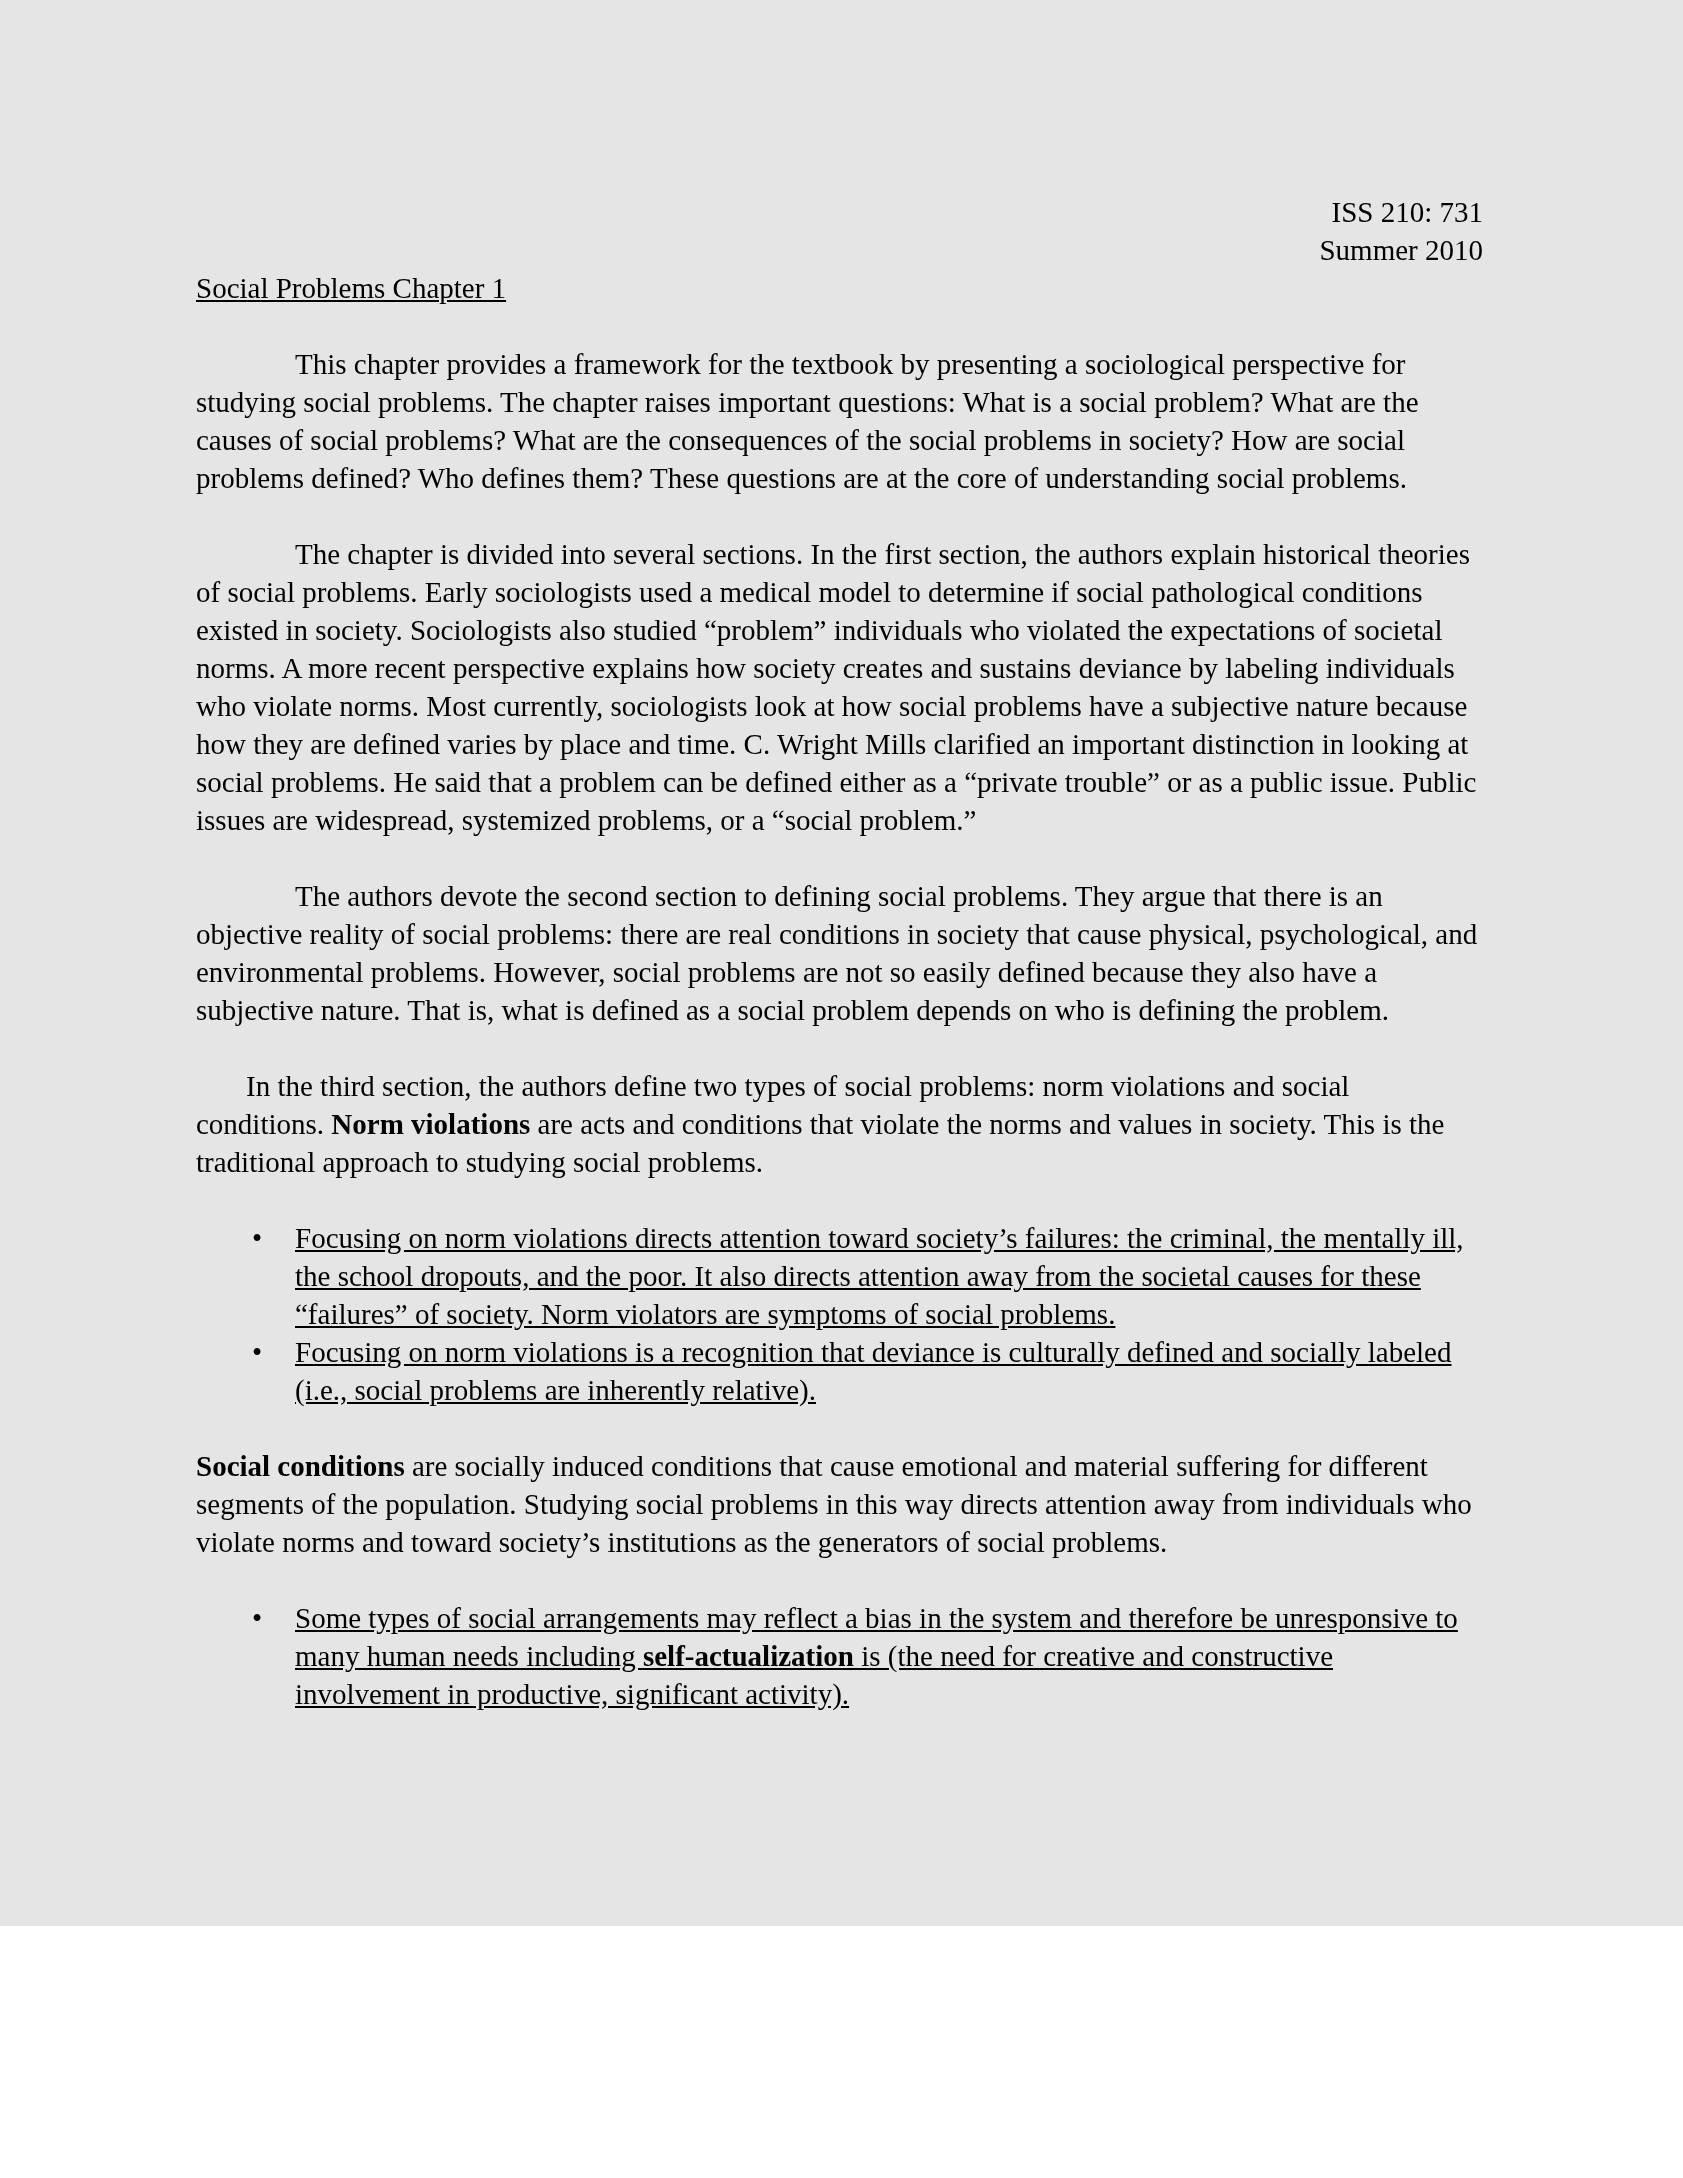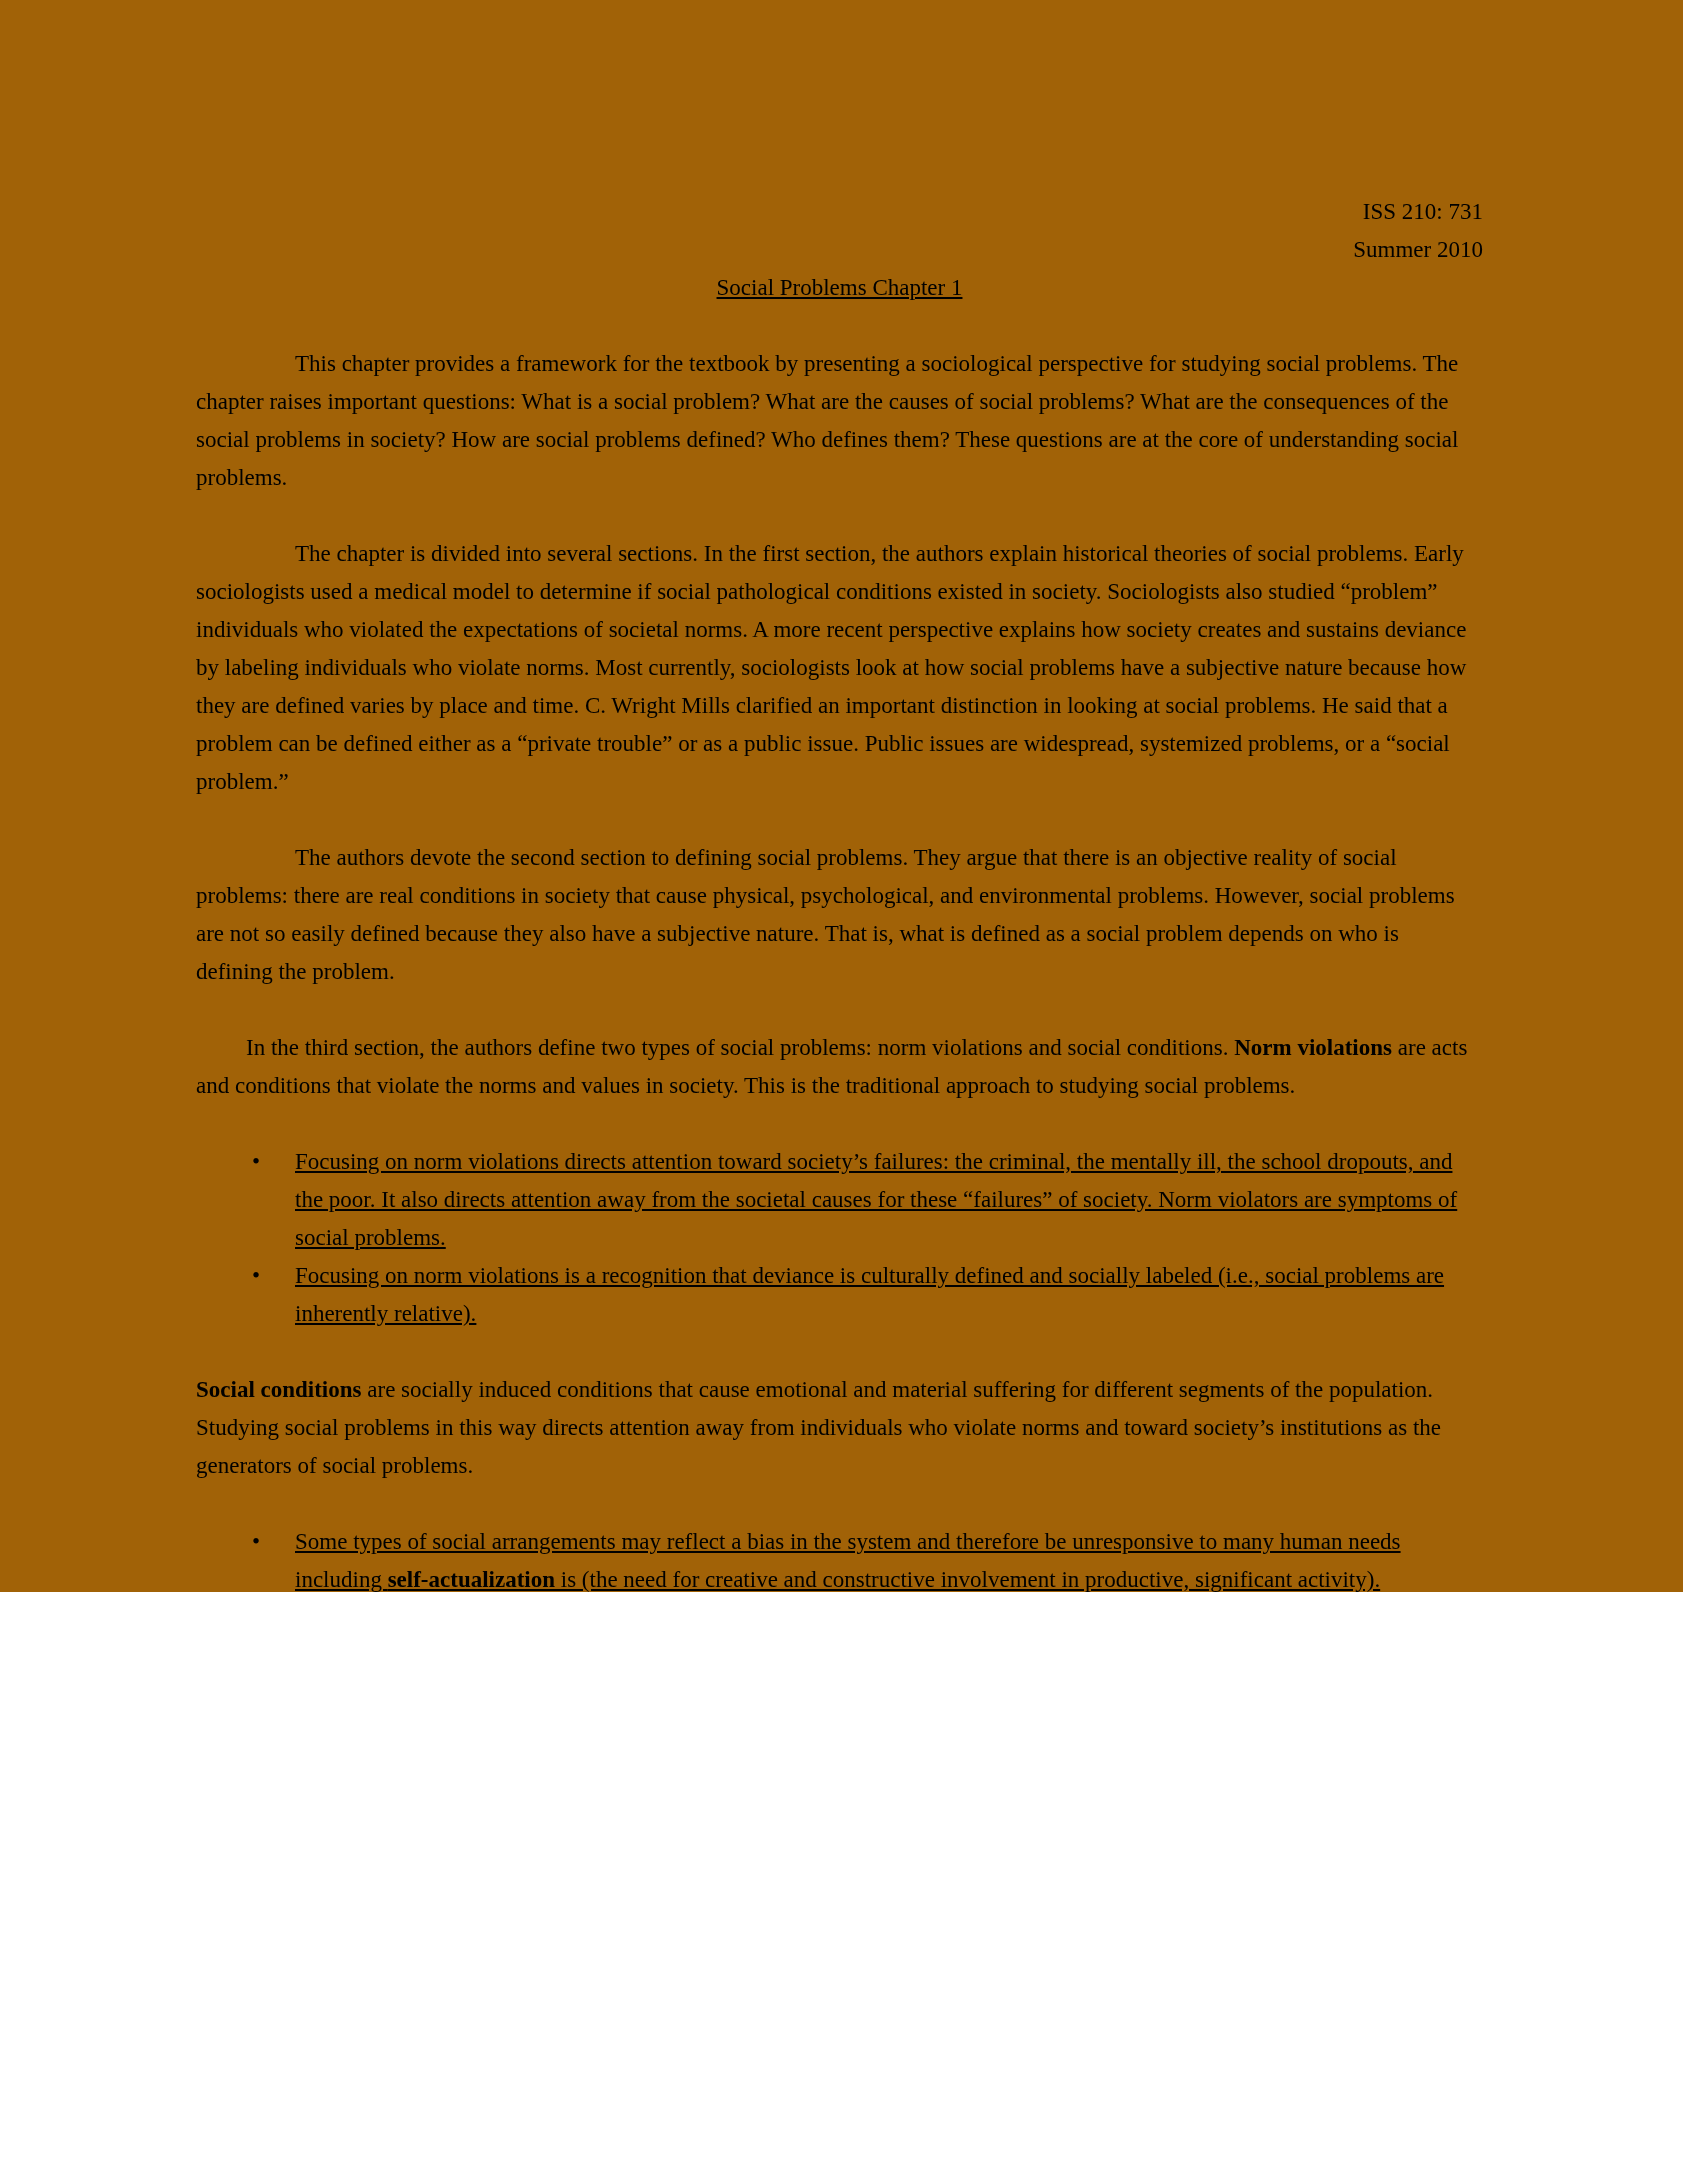--- a/index.html
+++ b/index.html
@@ -3,37 +3,37 @@
 <meta charset="utf-8">
 <style>
   html, body {
     margin: 0;
     padding: 0;
     background: #ffffff;
   }
   .page {
     position: relative;
     width: 1683px;
-    height: 1592px;
+    height: 1926px;
     box-sizing: border-box;
     padding: 193px 200px 0 196px;
-    background: #a16207;
+    background: #e5e5e5;
     color: #000000;
     font-family: "Liberation Serif", "DejaVu Serif", serif;
-    font-size: 23px;
+    font-size: 29px;
     line-height: 38px;
     text-align: left;
   }
   .header {
     text-align: right;
     margin: 0;
   }
   .title {
     margin: 0 0 38px 0;
-    text-align: center;
+    text-align: left;
     font-size: inherit;
     font-weight: normal;
   }
   .underline { text-decoration: underline; }
   p.para {
     margin: 0 4px 38px 0;
   }
   .indent-full { text-indent: 99px; }
   .indent-half { text-indent: 50px; }
   ul.bullets {

